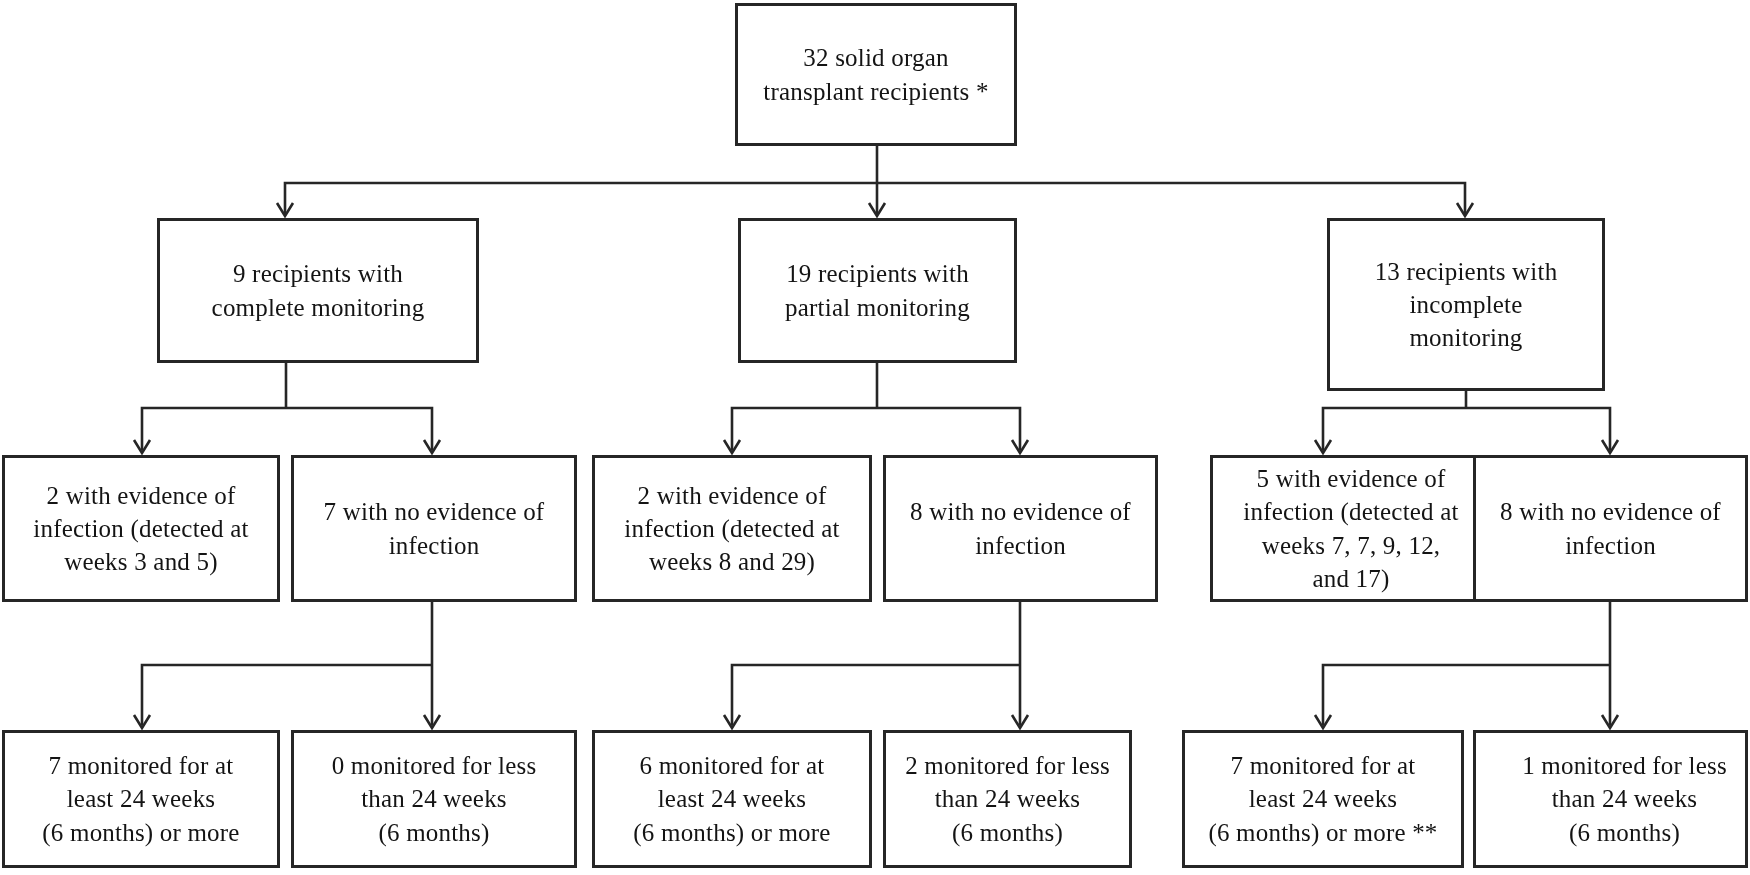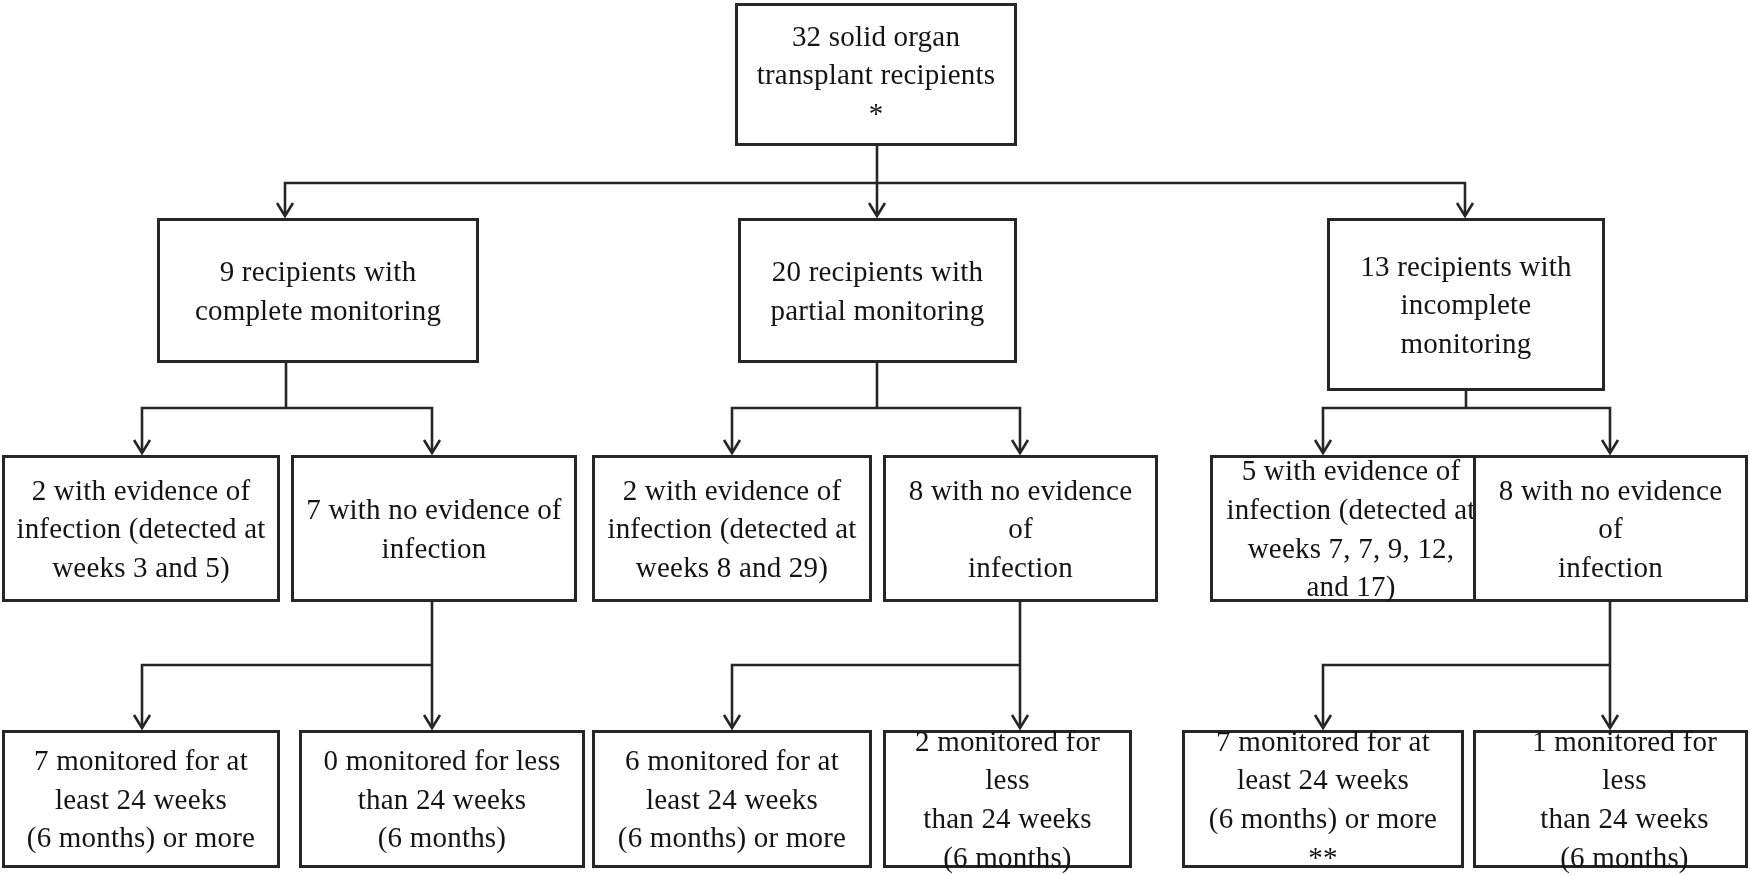--- a/index.html
+++ b/index.html
@@ -29,21 +29,21 @@
     background: #ffffff;
     border: 3px solid #262626;
     display: flex;
     align-items: center;
     justify-content: center;
     text-align: center;
     padding: 6px 8px;
   }
   .node .label {
     white-space: pre-line;
-    font-size: 29px;
+    font-size: 25px;
     line-height: 1.33;
     color: #141414;
     letter-spacing: 0.2px;
   }
 </style>
 </head>
 <body>
 
 <div class="stage">
 
@@ -98,21 +98,21 @@
   <div class="node" style="left:735px; top:3px; width:282px; height:143px;">
     <span class="label">32 solid organ
 transplant recipients *</span>
   </div>
 
   <div class="node" style="left:147px; top:218px; width:322px; height:145px;margin-left:10px;">
     <span class="label">9 recipients with
 complete monitoring</span>
   </div>
   <div class="node" style="left:738px; top:218px; width:279px; height:145px;">
-    <span class="label">20 recipients with
+    <span class="label">19 recipients with
 partial monitoring</span>
   </div>
   <div class="node" style="left:1327px; top:218px; width:278px; height:173px;">
     <span class="label">13 recipients with
 incomplete
 monitoring</span>
   </div>
 
   <div class="node" style="left:2px; top:455px; width:278px; height:147px;">
     <span class="label">2 with evidence of
@@ -141,21 +141,21 @@
   <div class="node" style="left:1473px; top:455px; width:275px; height:147px;">
     <span class="label">8 with no evidence of
 infection</span>
   </div>
 
   <div class="node" style="left:2px; top:730px; width:278px; height:138px;">
     <span class="label">7 monitored for at
 least 24 weeks
 (6 months) or more</span>
   </div>
-  <div class="node" style="left:299px; top:730px; width:286px; height:138px;">
+  <div class="node" style="left:291px; top:730px; width:286px; height:138px;">
     <span class="label">0 monitored for less
 than 24 weeks
 (6 months)</span>
   </div>
   <div class="node" style="left:592px; top:730px; width:280px; height:138px;">
     <span class="label">6 monitored for at
 least 24 weeks
 (6 months) or more</span>
   </div>
   <div class="node" style="left:883px; top:730px; width:249px; height:138px;">

